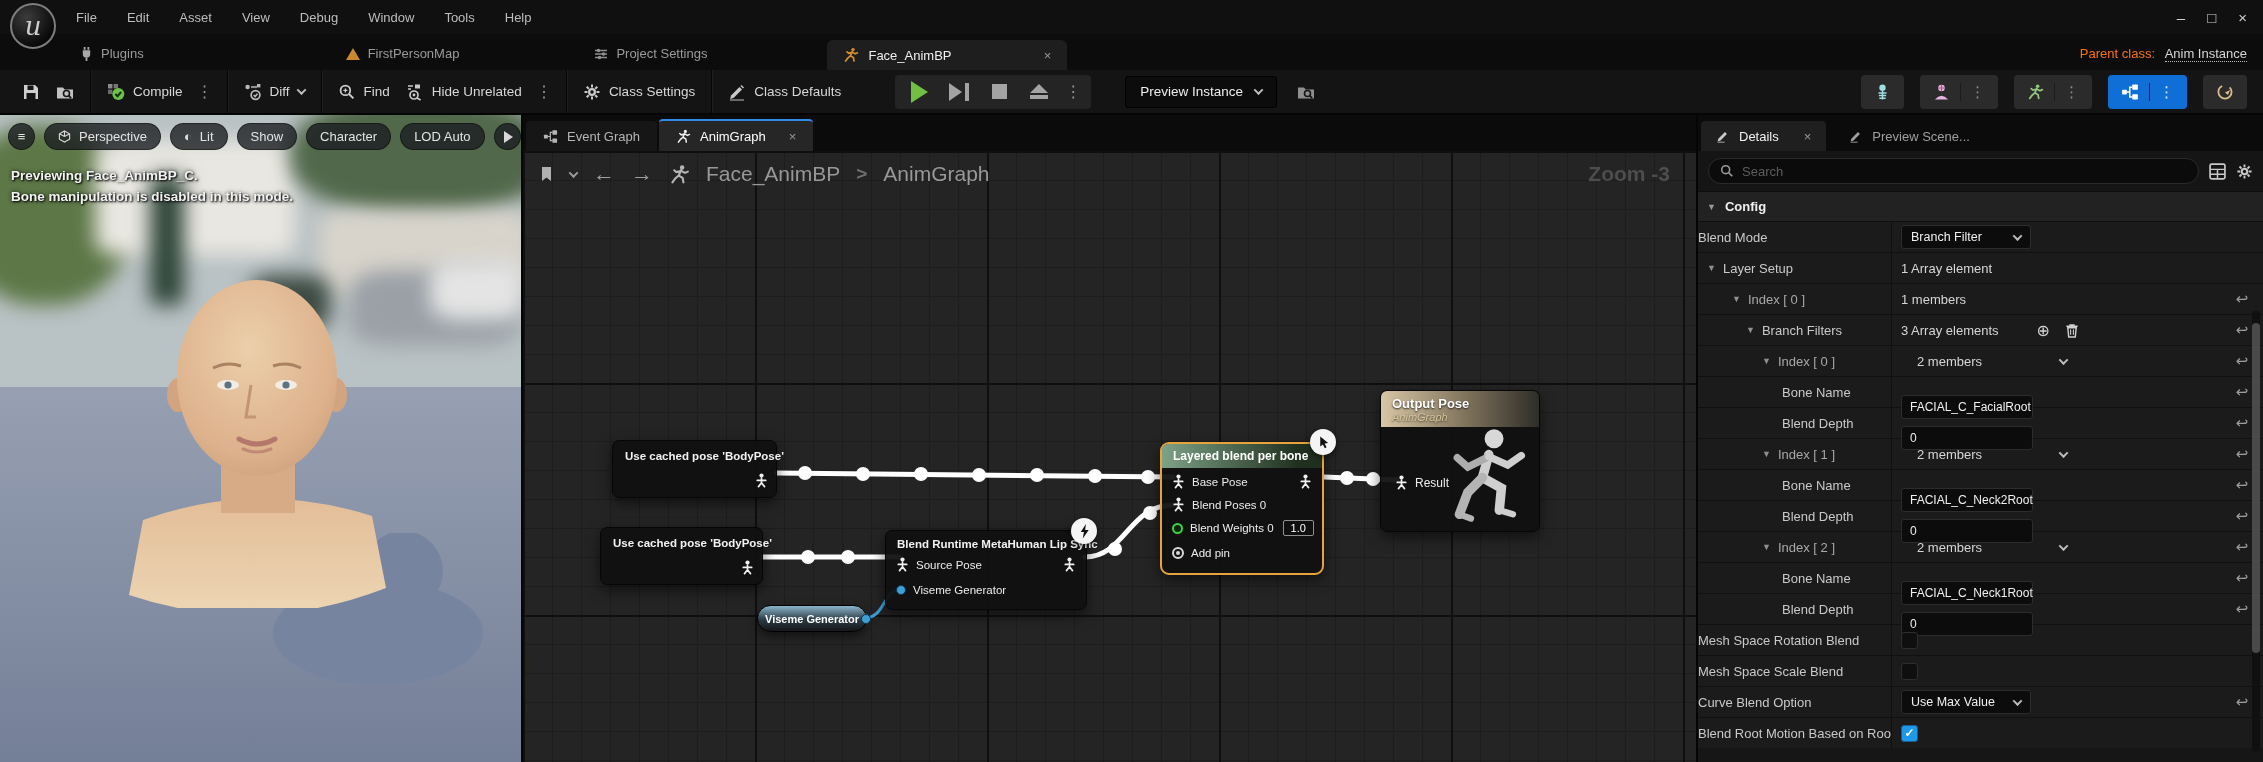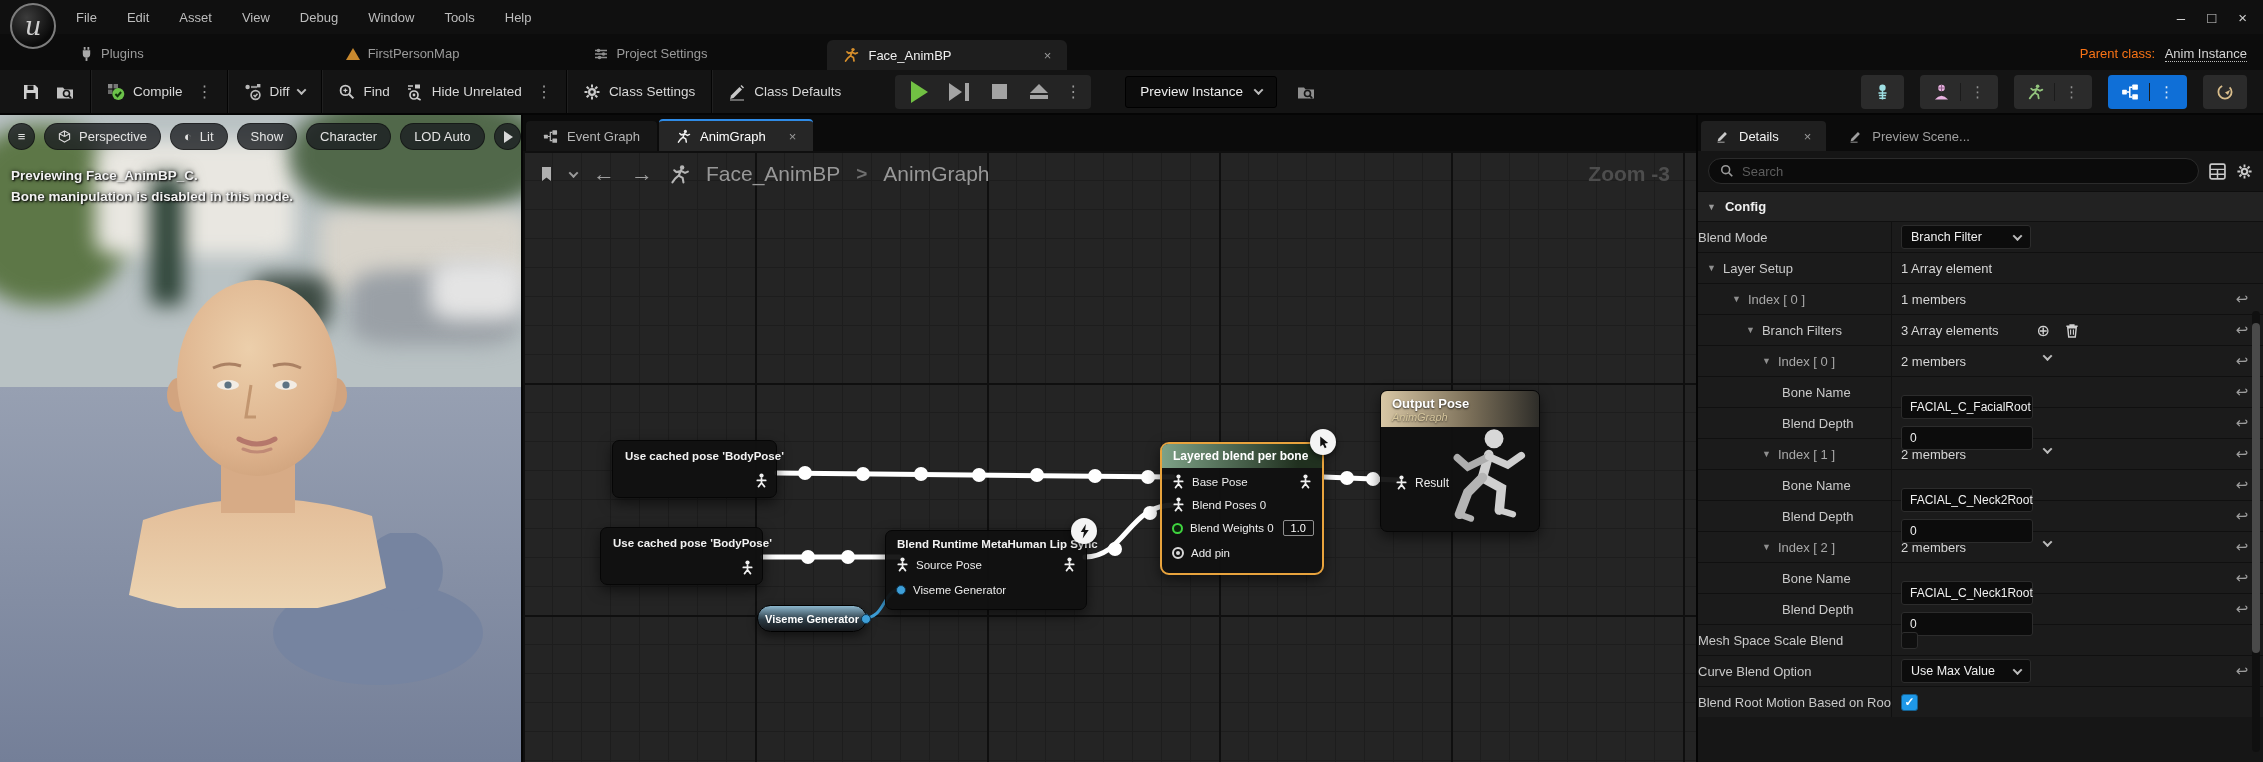--- a/index.html
+++ b/index.html
@@ -146,21 +146,21 @@
   .dlabel.dim { color:#a8a8a8; }
   .i0{padding-left:9px}.i1{}.i2{padding-left:34px}.i3{padding-left:48px}
   .i4{padding-left:64px}.i5{padding-left:84px}
   .dvalue { flex:1; display:flex; align-items:center; gap:16px; padding-left:9px; color:#d6d6d6; }
   .dreset { width:42px; display:flex; align-items:center; justify-content:center; color:#9c9c9c; font-size:15px; }
   .combo { width:130px; height:24px; background:#0c0c0c; border:1px solid #2c2c2c; border-radius:3px;
     display:flex; align-items:center; padding:0 9px; gap:6px; color:#f0f0f0; font-size:12.5px; }
   .combo .chev { margin-left:auto; }
   .tinput { width:132px; height:24px; background:#0c0c0c; border:1px solid #2c2c2c; border-radius:3px;
     display:flex; align-items:center; padding:0 8px; color:#f0f0f0; font-size:12px; white-space:nowrap;margin-top:30px; }
-  .vwrap { width:150px; display:flex; align-items:flex-start; justify-content:space-between; }
+  .vwrap { width:150px; display:flex; align-items:center; justify-content:space-between;margin-left:16px; }
   .cb { width:17px; height:17px; border-radius:3px; background:#0f0f0f; border:1px solid #2e2e2e; }
   .cb.on { background:#1e98e8; border-color:#15608f; display:flex; align-items:center; justify-content:center;
     color:#fff; font-size:12px; font-weight:bold; }
   .arricons { display:flex; gap:15px; align-items:center; color:#d0d0d0; font-size:16px; margin-left:22px; }
   .dscroll { position:absolute; right:3px; top:196px; width:8px; bottom:10px; background:#101010; border-radius:4px; }
   .dscroll .thumb { position:absolute; top:12px; width:8px; height:330px; border-radius:4px; background:#4a4a4a; }
   svg { display:block; }
 </style>
 </head>
 <body>
@@ -857,20 +857,29 @@
       <div class="dvalue">
           <div class="tinput">
             <span>0</span>
           </div>
         </div>
       <div class="dreset">
           <span>↩</span>
         </div>
     </div>
 
+    <div class="drow">
+      <div class="dlabel i1">
+          <span>Mesh Space Rotation Blend</span>
+        </div>
+      <div class="dvalue">
+          <div class="cb"></div>
+        </div>
+      <div class="dreset"></div>
+    </div>
 
     <div class="drow">
       <div class="dlabel i1">
           <span>Mesh Space Scale Blend</span>
         </div>
       <div class="dvalue">
           <div class="cb"></div>
         </div>
       <div class="dreset"></div>
     </div>

